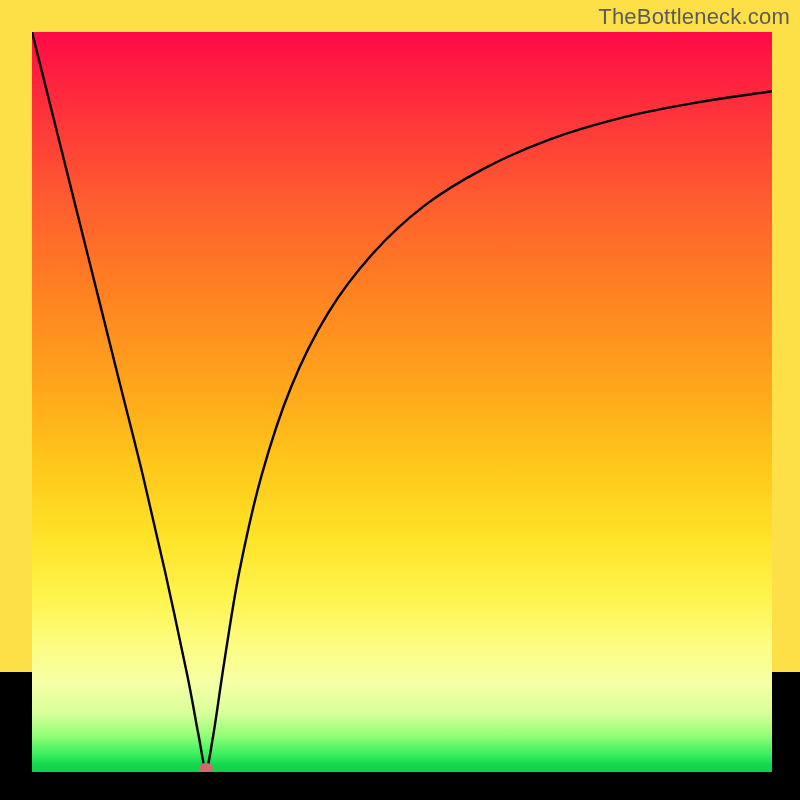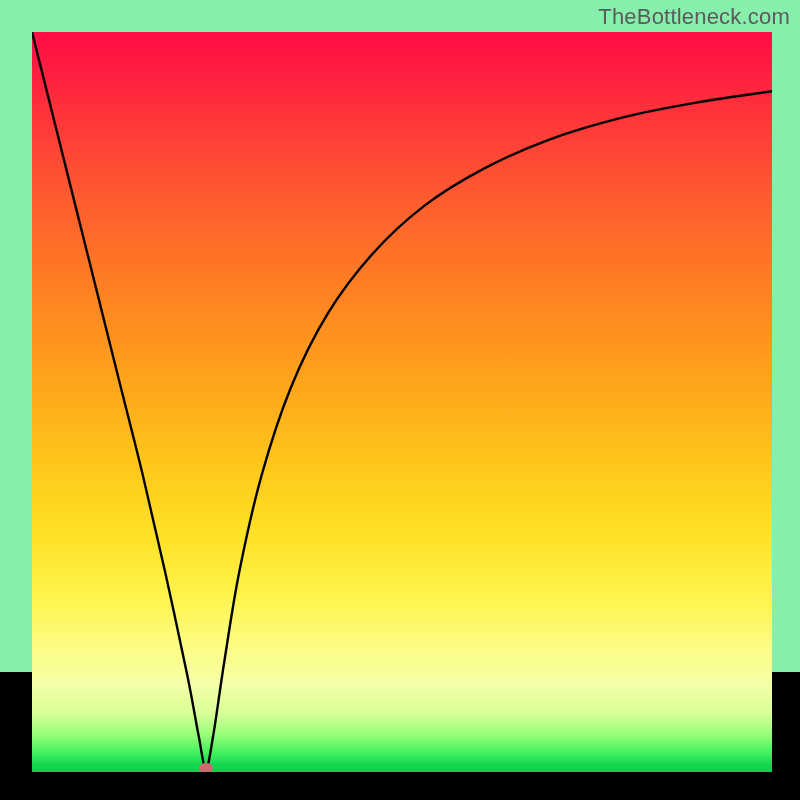--- a/index.html
+++ b/index.html
@@ -8,21 +8,21 @@
     width: 800px;
     height: 800px;
     background: #000;
     overflow: hidden;
     font-family: Arial, Helvetica, sans-serif;
   }
   .frame {
     position: relative;
     width: 800px;
     height: 672px;
-    background: #86efac;
+    background: #fde047;
   }
   .plot-area {
     position: absolute;
     left: 32px;
     top: 32px;
     width: 740px;
     height: 740px;
     overflow: hidden;
   }
   .gradient-bg {

